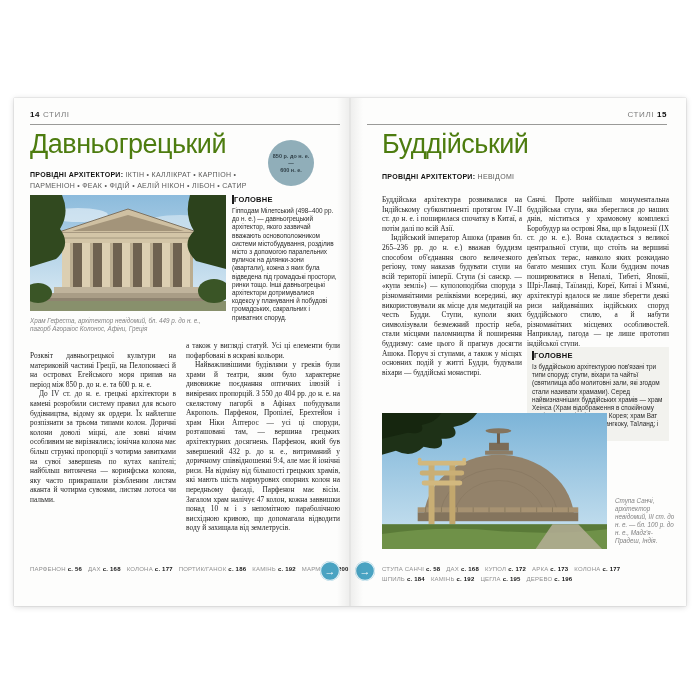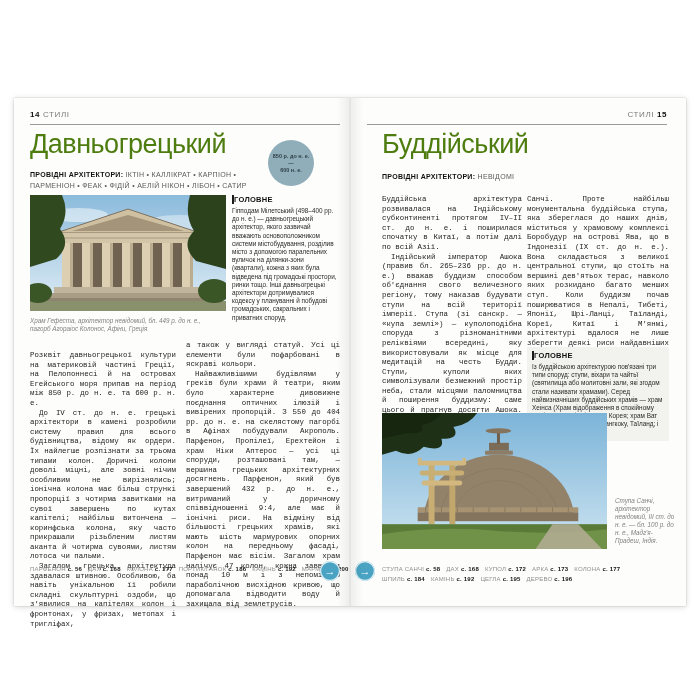--- a/index.html
+++ b/index.html
@@ -42,21 +42,21 @@
   .caption{position:absolute;font-size:6.3px;line-height:8px;color:#828282;font-style:italic;}
   .page.left .caption{left:16px;top:219px;width:185px;}
   .page.right .caption{left:268px;top:399px;width:60px;}
 
   .keybox{position:absolute;}
   .page.left .keybox{left:218px;top:97px;width:106px;}
   .page.right .keybox{left:180px;top:249px;width:132px;background:#f2f2ee;padding:4px 5px;}
   .keyhead{font-size:7.5px;font-weight:bold;color:#111;border-left:2px solid #1a1a1a;padding-left:0;margin-bottom:3px;letter-spacing:.3px;}
   .keytext{font-size:6.4px;line-height:8.2px;color:#2a2a2a;}
 
-  .bodycol{position:absolute;font-family:Liberation Mono, monospace;font-size:7.4px;line-height:9.6px;
+  .bodycol{position:absolute;font-family:Liberation Serif, serif;font-size:7.4px;line-height:9.6px;
            text-align:justify;color:#1c1c1c;}
   .bodycol p{margin:0;}
   .bodycol p + p{text-indent:9px;}
   .page.left  .col1{left:16px;top:253px;width:146px;}
   .page.left  .col2{left:172px;top:243px;width:154px;}
   .page.right .col1{left:35px;top:97px;width:140px;}
   .page.right .col2{left:180px;top:97px;width:142px;}
 
   .footer{position:absolute;top:466px;font-size:6px;line-height:10px;color:#8f8f8f;letter-spacing:.2px;}
   .footer .item{margin-right:6px;white-space:nowrap;}
@@ -141,21 +141,20 @@
 
       <div class="keybox">
         <div class="keyhead">ГОЛОВНЕ</div>
         <div class="keytext">Гіпподам Мілетський (498–400 рр. до н. е.) — давньогрецький архітектор, якого зазвичай вважають основоположником системи містобудування, розділив місто з допомогою паралельних вуличок на ділянки-зони (квартали), кожна з яких була відведена під громадські простори, ринки тощо. Інші давньогрецькі архітектори дотримувалися кодексу у плануванні й побудові громадських, сакральних і приватних споруд.</div>
       </div>
 
       <div class="bodycol col1">
 
       <p>Розквіт давньогрецької культури на материковій частині Греції, на Пелопоннесі й на островах Егейського моря припав на період між 850 р. до н. е. та 600 р. н. е.</p>
           <p>До IV ст. до н. е. грецькі архітектори в камені розробили систему правил для всього будівництва, відому як ордери. Їх найлегше розпізнати за трьома типами колон. Доричні колони доволі міцні, але зовні нічим особливим не вирізнялись; іонічна колона має більш стрункі пропорції з чотирма завитками на сувої завершень по кутах капітелі; найбільш витончена — коринфська колона, яку часто прикрашали різьбленим листям аканта й чотирма сувоями, листям лотоса чи пальми.</p>
-          <p>Загалом грецька архітектура здавалася штивною. Особливою, ба навіть унікальною її робили складні скульптурні оздоби, що з'явилися на капітелях колон і фронтонах, у фризах, метопах і тригліфах,</p>
         </div>
       <div class="bodycol col2">
 
       <p>а також у вигляді статуй. Усі ці елементи були пофарбовані в яскраві кольори.</p>
           <p>Найважливішими будівлями у греків були храми й театри, яким було характерне дивовижне поєднання оптичних ілюзій і вивірених пропорцій. З 550 до 404 рр. до н. е. на скелястому пагорбі в Афінах побудували Акрополь. Парфенон, Пропілеї, Ерехтейон і храм Ніки Аптерос — усі ці споруди, розташовані там, — вершина грецьких архітектурних досягнень. Парфенон, який був завершений 432 р. до н. е., витриманий у доричному співвідношенні 9:4, але має й іонічні риси. На відміну від більшості грецьких храмів, які мають шість мармурових опорних колон на передньому фасаді, Парфенон має вісім. Загалом храм налічує 47 колон, кожна заввишки понад 10 м і з непомітною параболічною висхідною кривою, що допомагала відводити воду й захищала від землетрусів.</p>
         </div>
 
       <div class="footer">
         
       <span class="item"><span>ПАРФЕНОН</span><b>с. 56</b></span><span class="item"><span>ДАХ</span><b>с. 168</b></span><span class="item"><span>КОЛОНА</span><b>с. 177</b></span><span class="item"><span>ПОРТИК/ГАНОК</span><b>с. 186</b></span><span class="item"><span>КАМІНЬ</span><b>с. 192</b></span><span class="item"><span>МАРМУР</span><b>с. 200</b></span></div>

